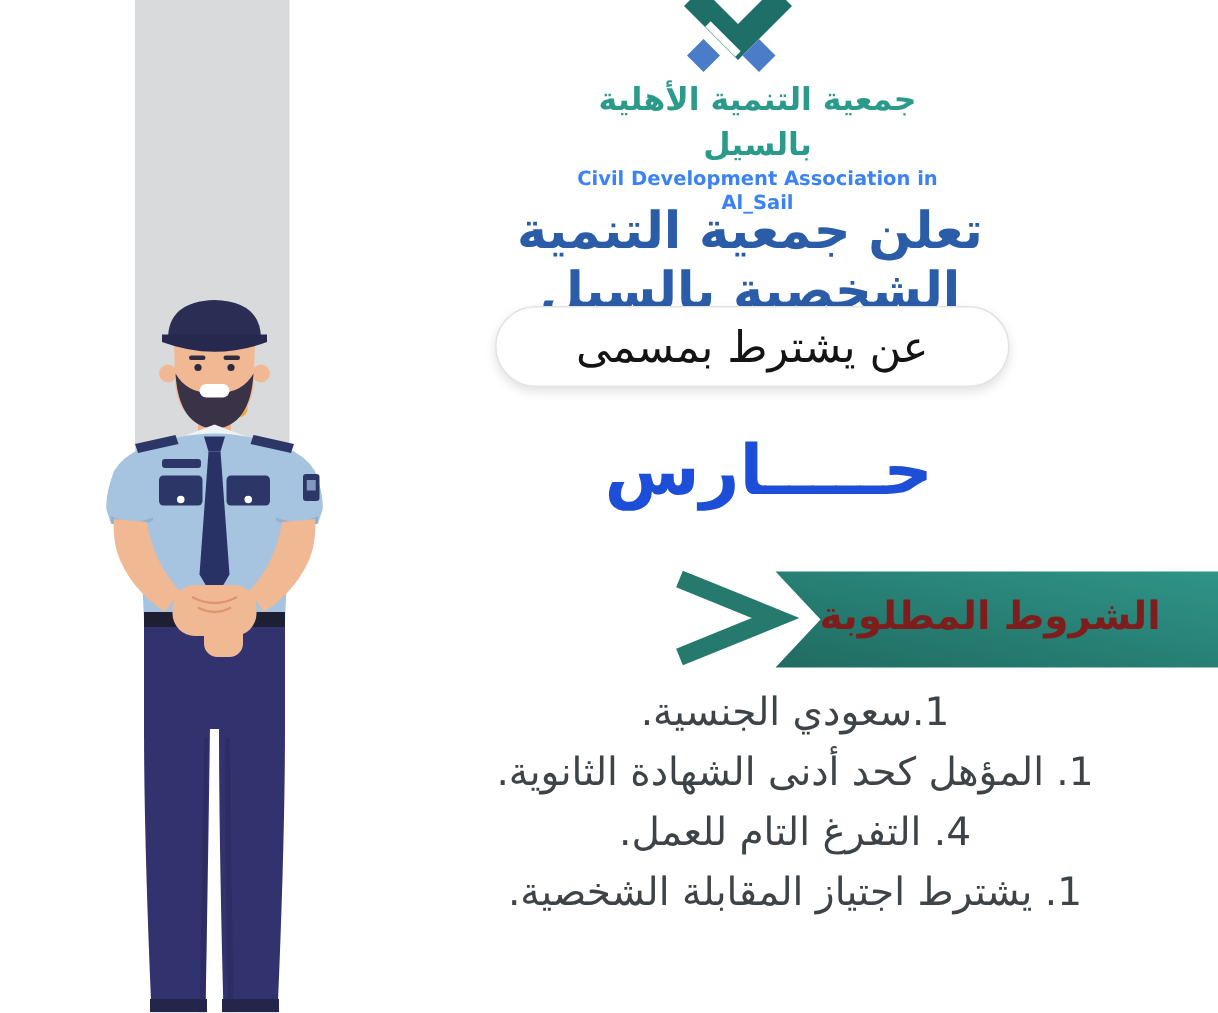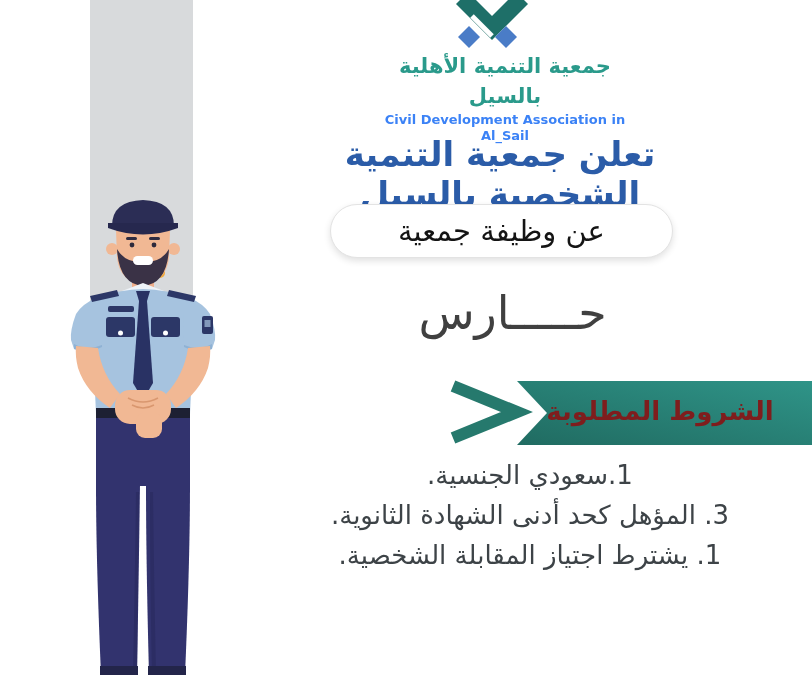--- a/index.html
+++ b/index.html
@@ -10,21 +10,21 @@
   .logo{position:absolute;left:360px;top:0;width:290px;text-align:center;}
   .logo-mark{display:block;margin:0 auto;width:290px;height:50px;}
   .logo-ar{font-size:21px;font-weight:bold;color:#2a9a8b;line-height:30px;margin-top:1px;}
   .logo-en{font-size:13px;font-weight:bold;color:#3b82f6;line-height:16px;margin-top:1px;}
   .headline{position:absolute;left:270px;top:134px;width:460px;text-align:center;
             font-size:34px;font-weight:bold;color:#2b5ca8;}
   .pill{position:absolute;left:330px;top:204px;width:341px;height:52px;border-radius:27px;
         background:#ffffff;border:1px solid #e3e3e3;box-shadow:0 3px 7px rgba(0,0,0,.12);
         text-align:center;line-height:52px;font-size:29px;color:#141414;}
   .job-title{position:absolute;left:395px;top:286px;width:235px;text-align:center;
-             font-size:46px;font-weight:normal;color:#404040;}
+             font-size:46px;font-weight:bold;color:#1d4ed8;}
   .ribbon{position:absolute;left:440px;top:374px;width:372px;height:76px;}
   .ribbon svg{position:absolute;left:0;top:0;width:372px;height:76px;}
   .ribbon-text{position:absolute;left:70px;top:0;width:300px;height:76px;line-height:74px;
                text-align:center;font-size:26px;font-weight:bold;color:#7f1d1d;}
   .reqs{position:absolute;left:310px;top:455px;width:440px;direction:rtl;text-align:center;
         font-size:26px;color:#3d4347;}
   .req{height:40px;line-height:40px;white-space:nowrap;}
 </style>
 </head>
 <body>
@@ -110,37 +110,38 @@
       <line x1="472" y1="16" x2="492" y2="36" stroke="#ffffff" stroke-width="5"></line>
       <polygon points="469,26 480,37 469,48 458,37" fill="#4a7cc7"></polygon>
       <polygon points="506,26 517,37 506,48 495,37" fill="#4a7cc7"></polygon>
     </svg>
     <div class="logo-ar" dir="rtl">جمعية التنمية الأهلية بالسيل</div>
     <div class="logo-en">Civil Development Association in Al_Sail</div>
   </div>
 
   <div class="headline" dir="rtl">تعلن جمعية التنمية الشخصية بالسيل</div>
 
-  <div class="pill" dir="rtl">عن وظيفة جمعية</div>
+  <div class="pill" dir="rtl">عن يشترط بمسمى</div>
 
   <div class="job-title" dir="rtl">حـــــارس</div>
 
   <div class="ribbon">
     <svg viewBox="0 0 372 76" aria-hidden="true">
       <defs>
         <linearGradient id="ribgrad" x1="0" y1="1" x2="1" y2="0">
           <stop offset="0" stop-color="#206b61"></stop>
           <stop offset="1" stop-color="#2f9488"></stop>
         </linearGradient>
       </defs>
       <polygon points="77,7 372,7 372,71 77,71 107,39" fill="url(#ribgrad)"></polygon>
       <path d="M13 12 L77 38 L13 64" fill="none" stroke="#26796d" stroke-width="12" stroke-linejoin="miter"></path>
     </svg>
     <div class="ribbon-text" dir="rtl">الشروط المطلوبة</div>
   </div>
 
   <div class="reqs" dir="rtl">
     <div class="req">1.سعودي الجنسية.</div>
-    <div class="req">3. المؤهل كحد أدنى الشهادة الثانوية.</div>
+    <div class="req">1. المؤهل كحد أدنى الشهادة الثانوية.</div>
+    <div class="req">4. التفرغ التام للعمل.</div>
     <div class="req">1. يشترط اجتياز المقابلة الشخصية.</div>
   </div>
 
 </div>
 
 </body></html>

